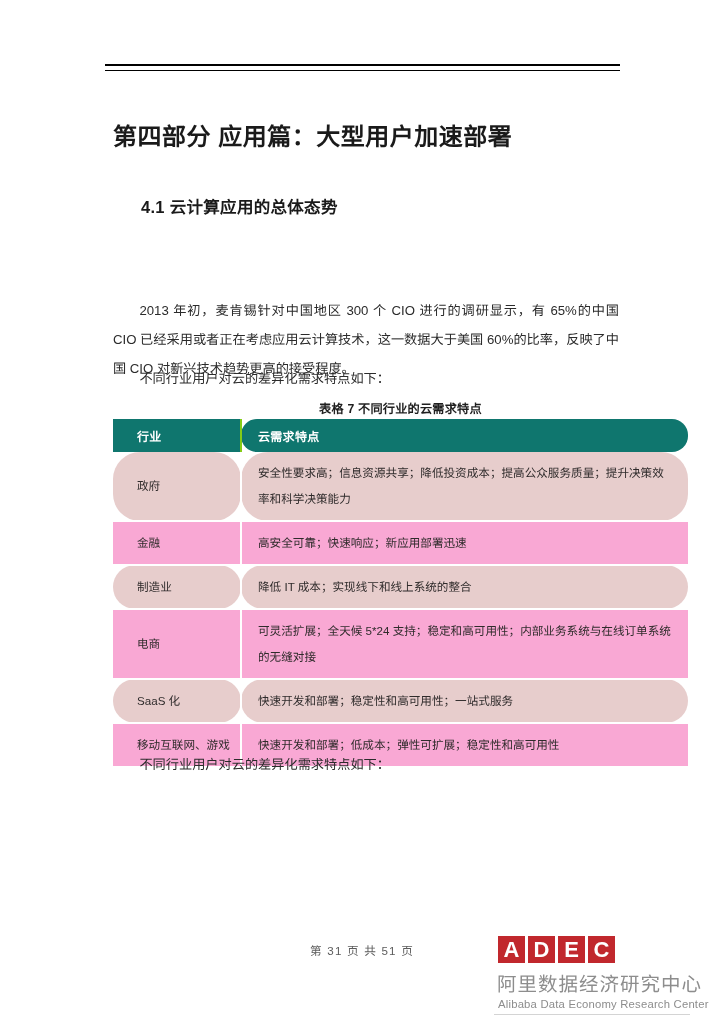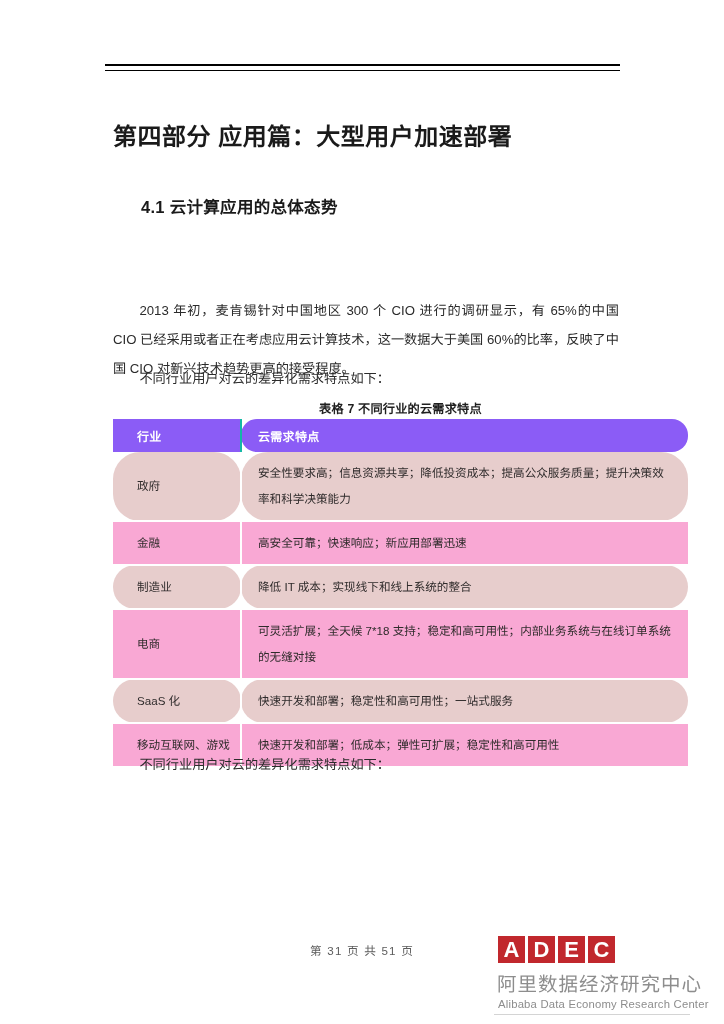--- a/index.html
+++ b/index.html
@@ -111,32 +111,32 @@
   .data-table col.c2 { width: 447px; }
 
   .data-table th,
   .data-table td {
     vertical-align: middle;
     padding: 0;
     border: none;
   }
 
   .data-table thead th {
-    background: #8b5cf6;
+    background: #0f766e;
     color: #ffffff;
     font-weight: bold;
     height: 33px;
     text-align: left;
     font-size: 12px;
     letter-spacing: 0.3px;
   }
   .data-table thead th.h1 { padding-left: 24px; }
   .data-table thead th.h2 {
     padding-left: 16px;
-    border-left: 2px solid #14b8a6;
+    border-left: 2px solid #84cc16;
     border-radius: 16px;
   }
 
   .data-table tbody tr.shade td { background: #e7cdcc; border-radius: 27px; }
   .data-table tbody tr.plain td { background: #f9a8d4; }
 
   .data-table tbody td {
     border-bottom: 2px solid #ffffff;
     line-height: 26px;
     color: #2f2b2b;
@@ -248,21 +248,21 @@
       <tr class="plain">
         <td class="k">金融</td>
         <td class="v">高安全可靠；快速响应；新应用部署迅速</td>
       </tr>
       <tr class="shade">
         <td class="k">制造业</td>
         <td class="v">降低 IT 成本；实现线下和线上系统的整合</td>
       </tr>
       <tr class="plain">
         <td class="k">电商</td>
-        <td class="v">可灵活扩展；全天候 7*18 支持；稳定和高可用性；内部业务系统与在线订单系统的无缝对接</td>
+        <td class="v">可灵活扩展；全天候 5*24 支持；稳定和高可用性；内部业务系统与在线订单系统的无缝对接</td>
       </tr>
       <tr class="shade">
         <td class="k">SaaS 化</td>
         <td class="v">快速开发和部署；稳定性和高可用性；一站式服务</td>
       </tr>
       <tr class="plain">
         <td class="k">移动互联网、游戏</td>
         <td class="v">快速开发和部署；低成本；弹性可扩展；稳定性和高可用性</td>
       </tr>
     </tbody>

